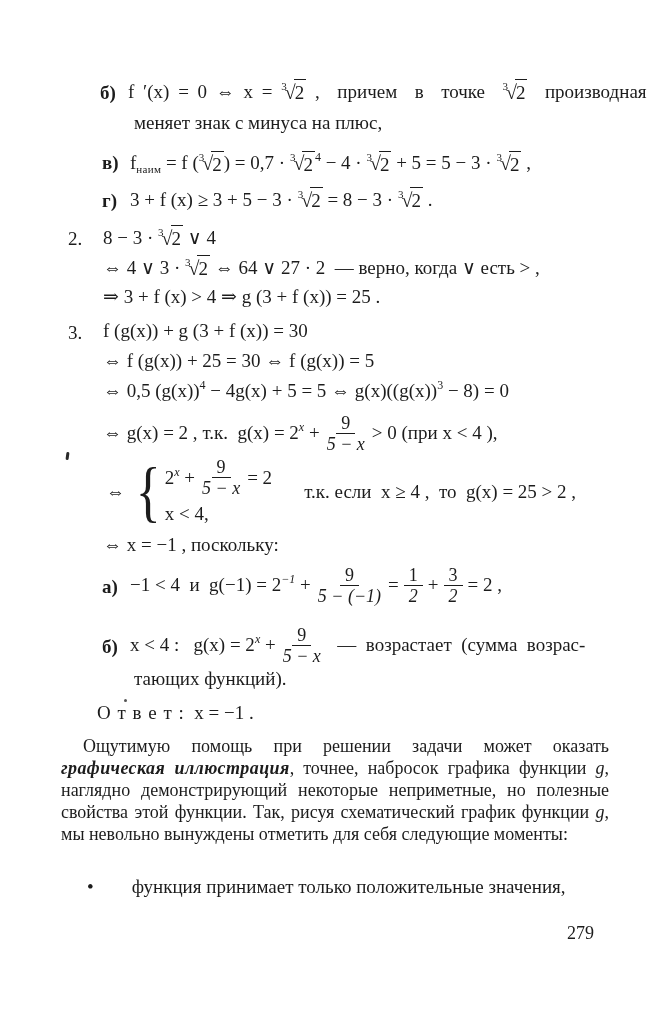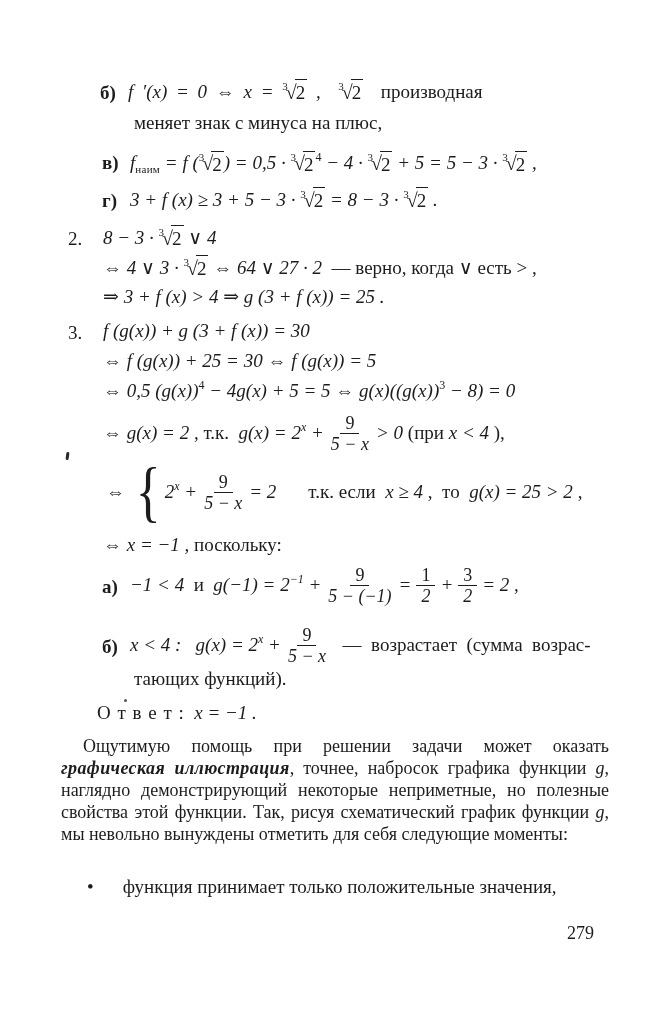--- a/index.html
+++ b/index.html
@@ -3,21 +3,21 @@
 <meta charset="utf-8">
 <style>
   html,body{margin:0;padding:0}
   body{
     width:670px;height:1024px;position:relative;background:#ffffff;
     font-family:"Liberation Serif","DejaVu Serif","DejaVu Sans",serif;
     color:#1c1c1c;overflow:hidden;
   }
   .row{position:absolute;display:flex;align-items:center;white-space:pre;font-size:19px;line-height:26px}
   .lbl{position:absolute;font-size:19px;font-weight:700;white-space:pre}
-  .m{font-style:italic}
+  .m{}
   .r{font-style:normal}
   .sup{font-size:12px;font-style:italic;transform:translateY(-6px)}
   .supn{font-size:12px;transform:translateY(-6px)}
   .sub{font-size:11px;transform:translateY(6px);letter-spacing:.3px}
   
   .rt{display:inline-flex;align-items:center}
   .ri{font-size:11px;transform:translateY(-6px);margin-right:-2px}
   .rg{font-size:20px}
   .rr{border-top:1.6px solid #1c1c1c;padding:0 2px 0 1px;margin-left:-2px;transform:translateY(1px)}
   
@@ -37,34 +37,35 @@
   .speck2{position:absolute;left:124px;top:699px;width:3px;height:3px;background:#555;border-radius:50%}
 </style>
 </head>
 <body>
 
 <div class="lbl" style="left:100px;top:82px">б)</div>
 <div class="row" style="left:128px;top:78px;word-spacing:4px">
   <span class="m">f ′(x) = 0 ⇔ x = </span>
   <span class="rt"><sup class="ri">3</sup><span class="rg">√</span><span class="rr">2</span></span>
   <span class="m"> ,  </span>
+  <span class="r">причем  в  точке  </span>
   <span class="rt"><sup class="ri">3</sup><span class="rg">√</span><span class="rr">2</span></span>
   <span class="r">  производная</span>
 </div>
 <div class="row" style="left:134px;top:110px">
   <span class="r">меняет знак с минуса на плюс,</span>
 </div>
 
 <div class="lbl" style="left:102px;top:152px">в)</div>
 <div class="row" style="left:130px;top:146px;height:34px">
   <span class="m">f</span>
   <span class="sub">наим</span>
   <span class="m"> = f (</span>
   <span class="rt"><sup class="ri">3</sup><span class="rg">√</span><span class="rr">2</span></span>
-  <span class="m">) = 0,5 · </span>
+  <span class="m">) = 0,7 · </span>
   <span class="rt"><sup class="ri">3</sup><span class="rg">√</span><span class="rr">2</span></span>
   <span class="supn">4</span>
   <span class="m"> − 4 · </span>
   <span class="rt"><sup class="ri">3</sup><span class="rg">√</span><span class="rr">2</span></span>
   <span class="m"> + 5 = 5 − 3 · </span>
   <span class="rt"><sup class="ri">3</sup><span class="rg">√</span><span class="rr">2</span></span>
   <span class="m"> ,</span>
 </div>
 
 <div class="lbl" style="left:102px;top:190px">г)</div>
@@ -121,20 +122,21 @@
 
 <div class="row" style="left:106px;top:456px;height:72px">
   <span class="m">⇔ </span>
   <span class="sys-brace">{</span>
   <div class="sys-col">
     <div class="sys-r1">
       <span class="m">2</span><span class="sup">x</span><span class="m"> +</span>
       <span class="frac"><span class="num">9</span><span class="den">5 − x</span></span>
       <span class="m">= 2</span>
     </div>
+    <div class="sys-r2 m">x &lt; 4,</div>
   </div>
   <span class="r" style="margin-left:32px">т.к. если  </span>
   <span class="m">x ≥ 4</span>
   <span class="r"> ,  то  </span>
   <span class="m">g(x) = 25 &gt; 2</span>
   <span class="r"> ,</span>
 </div>
 
 <div class="row" style="left:103px;top:532px">
   <span class="m">⇔ x = −1 , </span>
@@ -173,19 +175,19 @@
   <span class="r" style="letter-spacing:1px">О т в е т :</span>
   <span class="m">  x = −1 .</span>
 </div>
 
 <div class="para">
   <span class="r">Ощутимую помощь при решении задачи может оказать </span><span class="bi">графическая иллюстрация</span><span class="r">, точнее, набросок графика функции </span><span class="gi">g</span><span class="r">, наглядно демонстрирующий некоторые неприметные, но полезные свойства этой функции. Так, рисуя схематический график функции </span><span class="gi">g</span><span class="r">, мы невольно вынуждены отметить для себя следующие моменты:</span>
 </div>
 
 <div class="row" style="left:87px;top:874px">
   <span class="r">•</span>
-  <span class="r" style="margin-left:29px">функция принимает только положительные значения,</span>
+  <span class="r" style="margin-left:38px">функция принимает только положительные значения,</span>
 </div>
 
 <div class="pagenum">279</div>
 
 <div class="speck1"></div>
 <div class="speck2"></div>
 
 </body></html>

